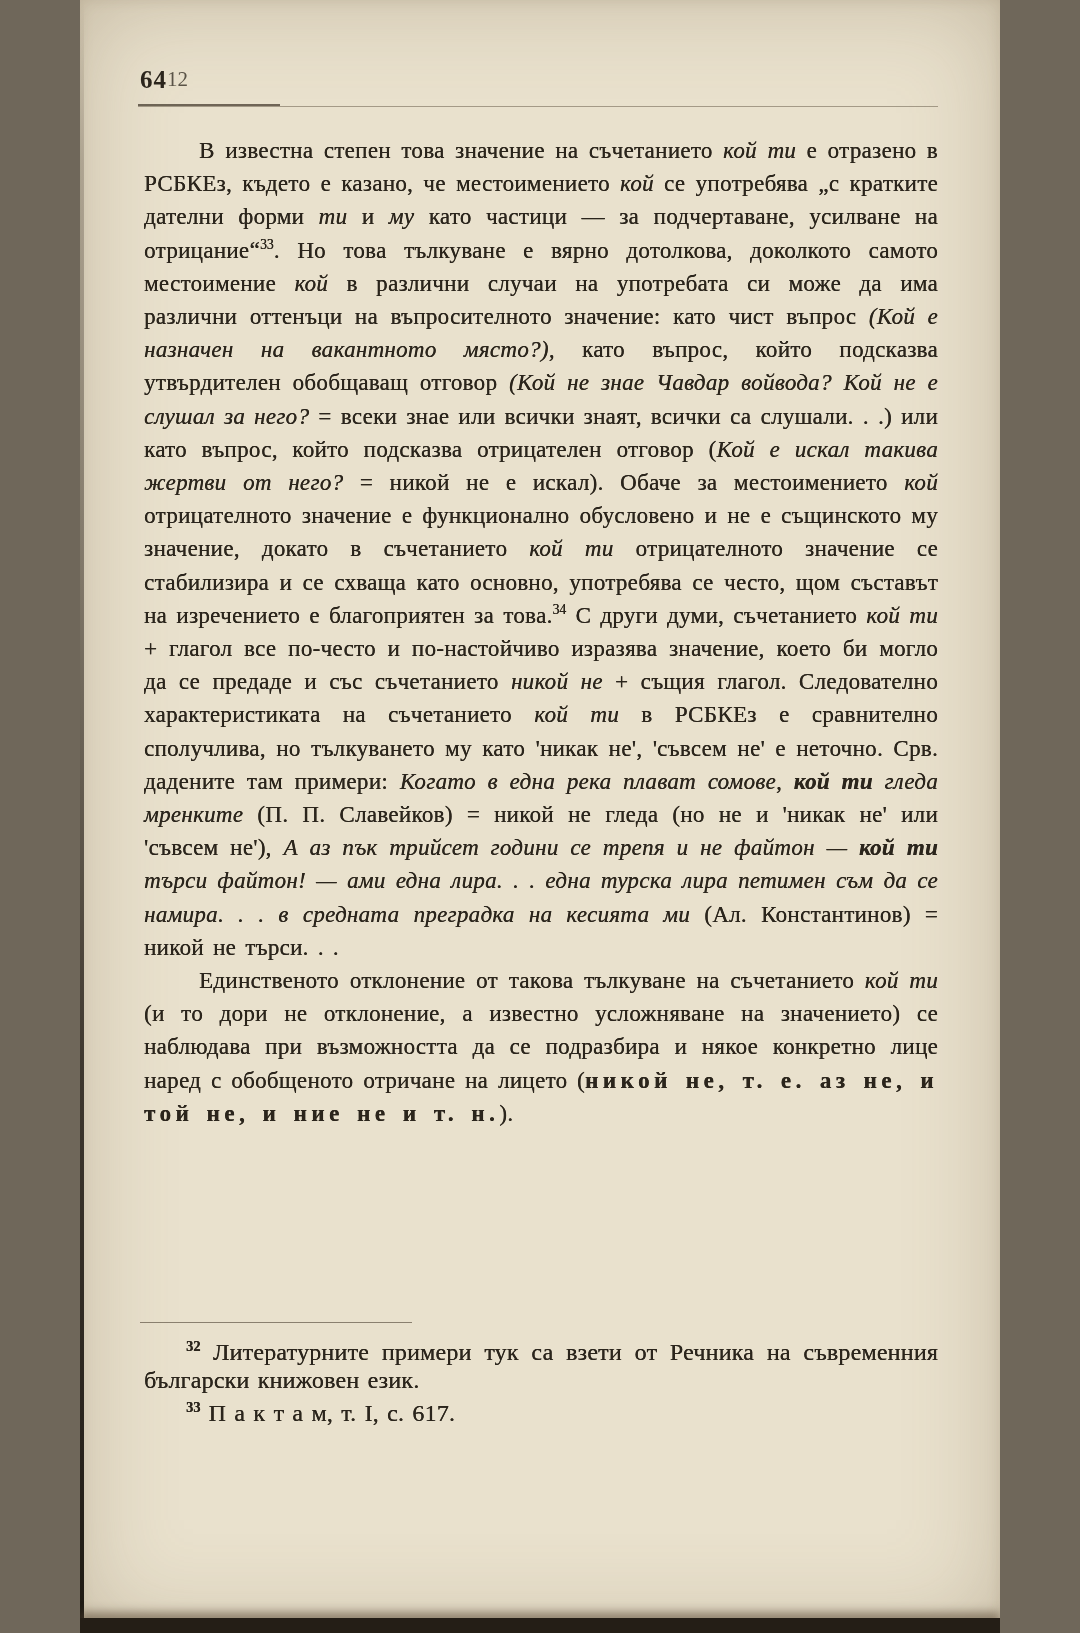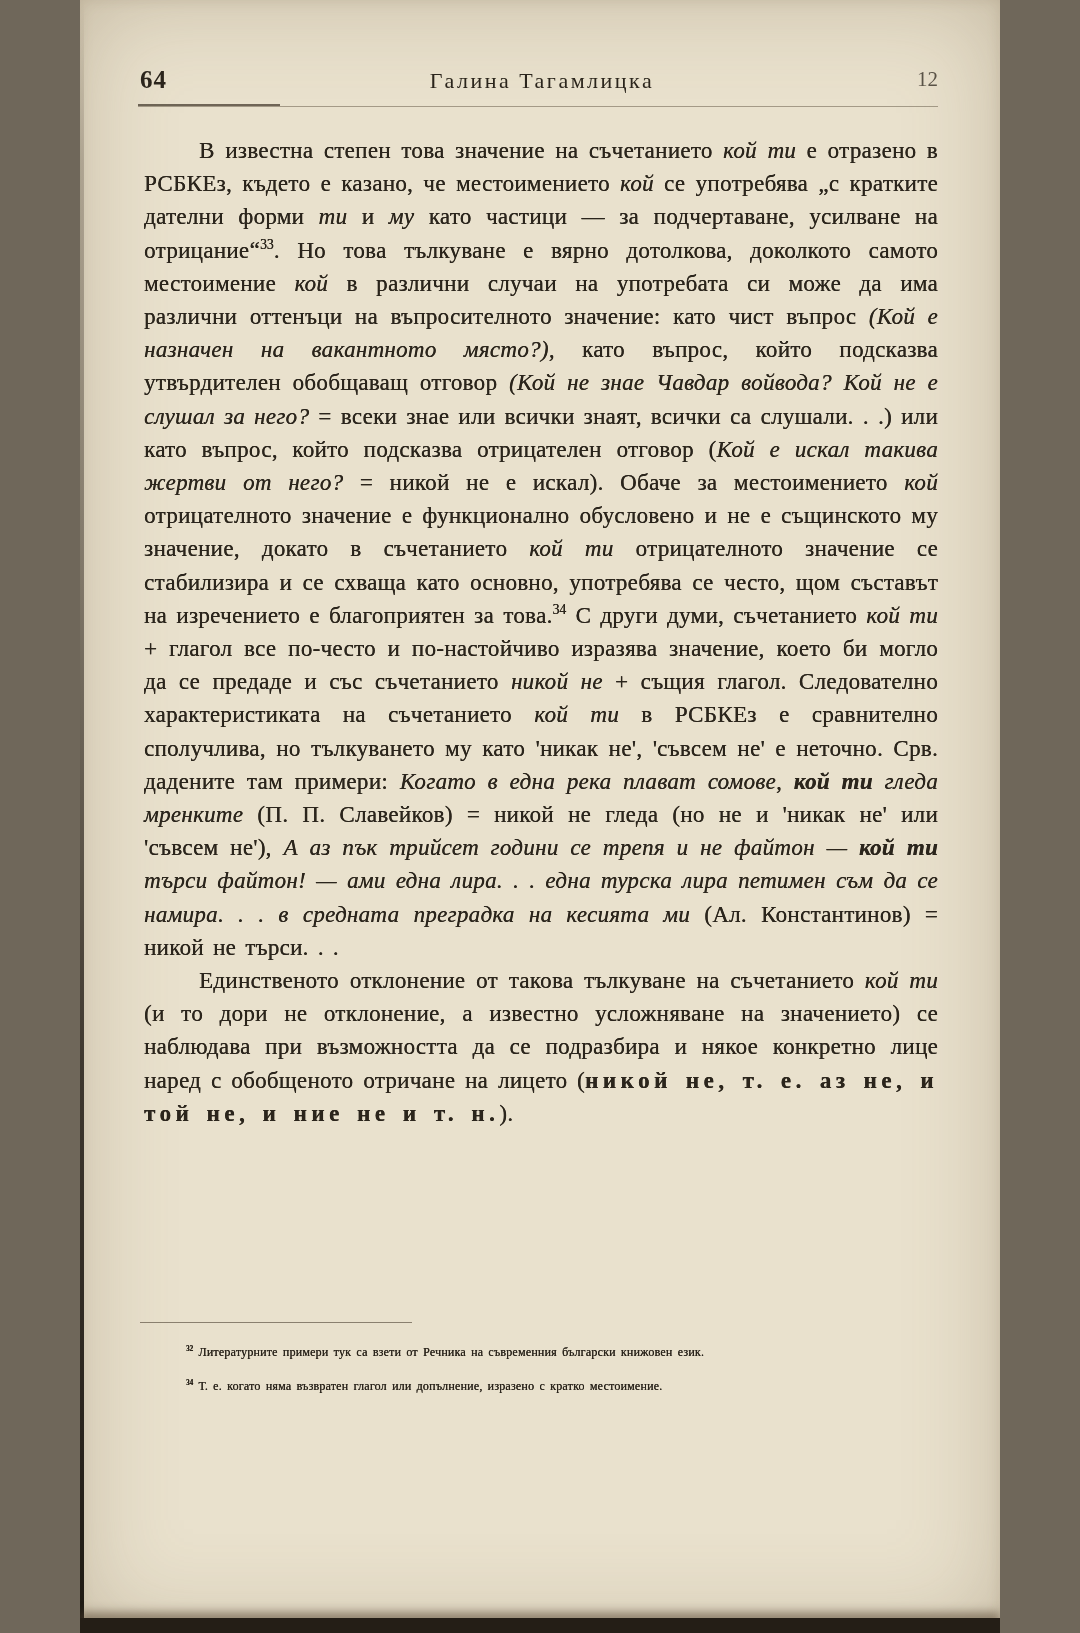--- a/index.html
+++ b/index.html
@@ -60,52 +60,51 @@
   .seg-sp { font-weight: bold; letter-spacing: 4.5px; }
   sup { font-size: 0.6em; line-height: 0; vertical-align: super; letter-spacing: 0; }
   
   .footnote-rule {
     width: 272px; height: 1px;
     background: rgba(75,63,48,0.60);
     margin: 30px 0 16px 60px;
   }
   .footnotes {
     margin: 0 62px 0 64px;
-    font-size: 12px;
+    font-size: 24px;
     line-height: 27.5px;
     text-align: justify;
     letter-spacing: 0.2px;
     word-spacing: 2px;
     text-shadow: 0.2px 0 0 currentColor;
   }
   .footnote { margin: 0 0 6px; text-indent: 42px; }
   .footnote sup { font-weight: bold; }
 </style>
 </head>
 <body>
 
 <div class="page">
   <div class="scan-left-edge"></div>
   <div class="scan-bottom-edge"></div>
 
   <header class="header">
     <span class="pn-left">64</span>
-    <span class="running-title">Галина Тагамлицка</span>
     <span class="pn-right">12</span>
   </header>
 
   <div class="header-rule">
     <div class="header-rule-long"></div>
     <div class="header-rule-short"></div>
   </div>
 
   <main class="body-text">
       <p class="para para-normal"><span class="seg-n">В известна степен това значение на съчетанието </span><span class="seg-i">кой ти</span><span class="seg-n"> е отразено в РСБКЕз, където е казано, че местоимението </span><span class="seg-i">кой</span><span class="seg-n"> се употребява „с кратките дателни форми </span><span class="seg-i">ти</span><span class="seg-n"> и </span><span class="seg-i">му</span><span class="seg-n"> като частици — за подчертаване, усилване на отрицание“</span><sup>33</sup><span class="seg-n">. Но това тълкуване е вярно дотолкова, доколкото самото местоимение </span><span class="seg-i">кой</span><span class="seg-n"> в различни случаи на употребата си може да има различни оттенъци на въпросителното значение: като чист въпрос </span><span class="seg-i">(Кой е назначен на вакантното място?),</span><span class="seg-n"> като въпрос, който подсказва утвърдителен обобщаващ отговор </span><span class="seg-i">(Кой не знае Чавдар войвода? Кой не е слушал за него?</span><span class="seg-n"> = всеки знае или всички знаят, всички са слушали. . .) или като въпрос, който подсказва отрицателен отговор (</span><span class="seg-i">Кой е искал такива жертви от него?</span><span class="seg-n"> = никой не е искал). Обаче за местоимението </span><span class="seg-i">кой</span><span class="seg-n"> отрицателното значение е функционално обусловено и не е същинското му значение, докато в съчетанието </span><span class="seg-i">кой ти</span><span class="seg-n"> отрицателното значение се стабилизира и се схваща като основно, употребява се често, щом съставът на изречението е благоприятен за това.</span><sup>34</sup><span class="seg-n"> С други думи, съчетанието </span><span class="seg-i">кой ти</span><span class="seg-n"> + глагол все по-често и по-настойчиво изразява значение, което би могло да се предаде и със съчетанието </span><span class="seg-i">никой не</span><span class="seg-n"> + същия глагол. Следователно характеристиката на съчетанието </span><span class="seg-i">кой ти</span><span class="seg-n"> в РСБКЕз е сравнително сполучлива, но тълкуването му като 'никак не', 'съвсем не' е неточно. Срв. дадените там примери: </span><span class="seg-i">Когато в една река плават сомове, </span><span class="seg-bi">кой ти</span><span class="seg-i"> гледа мренките</span><span class="seg-n"> (П. П. Славейков) = никой не гледа (но не и 'никак не' или 'съвсем не'), </span><span class="seg-i">А аз пък трийсет години се трепя и не файтон — </span><span class="seg-bi">кой ти</span><span class="seg-i"> търси файтон! — ами една лира. . . една турска лира петимен съм да се намира. . . в средната преградка на кесията ми</span><span class="seg-n"> (Ал. Константинов) = никой не търси. . .</span></p>
       <p class="para para-normal"><span class="seg-n">Единственото отклонение от такова тълкуване на съчетанието </span><span class="seg-i">кой ти</span><span class="seg-n"> (и то дори не отклонение, а известно усложняване на значението) се наблюдава при възможността да се подразбира и някое конкретно лице наред с обобщеното отричане на лицето (</span><span class="seg-sp">никой не, т. е. аз не, и той не, и ние не и т. н.</span><span class="seg-n">).</span></p>
     </main>
 
   <div class="footnote-rule"></div>
 
   <section class="footnotes">
       <p class="footnote"><sup>32</sup> Литературните примери тук са взети от Речника на съвременния български книжовен език.</p>
-      <p class="footnote"><sup>34</sup> Т. е. когато няма възвратен глагол или допълнение, изразено с кратко местоимение.</p>
+      <p class="footnote"><sup>33</sup> П а к  т а м, т. I, с. 617.</p>
     </section>
 </div>
 
 </body></html>

